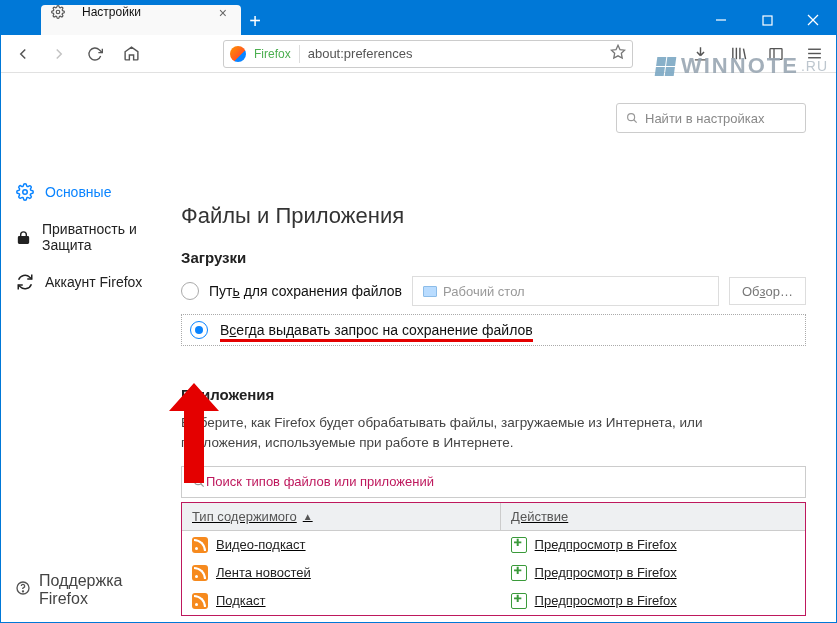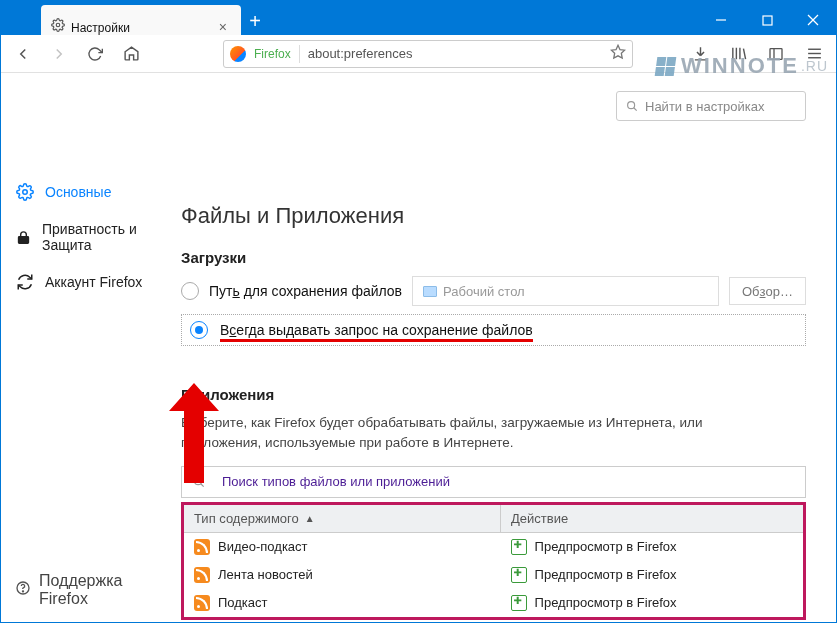--- a/index.html
+++ b/index.html
@@ -21,26 +21,27 @@
     display: flex;
     align-items: flex-end;
     position: relative;
   }
   .tab {
     margin-left: 40px;
     height: 30px;
     background: #f9f9f9;
     border-radius: 4px 4px 0 0;
     display: flex;
-    align-items: flex-end;
+    align-items: flex-start;
     padding: 0 10px;
     font-size: 12px;
     color: #111;
     min-width: 200px;
     position: relative;
+    gap: 11px;
   }
   .tab .gear-icon { margin-right: 6px; }
   .tab-close { margin-left: auto; color:#666; font-size:14px; padding:0 4px;}
   .new-tab {
     width: 28px; height: 28px;
     display:flex; align-items:center; justify-content:center;
     color:#fff; font-size:20px; font-weight:300;
   }
   .win-controls {
     margin-left: auto;
@@ -126,21 +127,21 @@
     color:#444;
   }
   
   .main {
     flex:1;
     padding: 20px 30px 0 0;
     position:relative;
     overflow:hidden;
   }
   .search-pref {
-    position:absolute; right:30px; top:18px;
+    position:absolute; right:30px; top:30px;
     width:190px; height:30px;
     border:1px solid #ccc;
     border-radius:3px;
     display:flex; align-items:center;
     padding:0 8px;
     color:#888; font-size:13px;
     gap:6px;
   }
   h1.section-title {
     font-size:22px;
@@ -190,26 +191,27 @@
     content:"";
     position:absolute; left:0; right:0; bottom:-4px;
     height:3px; background:#e40000;
   }
   .under-u { text-decoration: underline; }
   .desc { font-size:13.5px; color:#444; line-height:1.5; margin:4px 0 12px 0; max-width:600px;}
   .app-search {
     border:1px solid #ccc;
     height:32px;
     display:flex; align-items:center;
-    padding:8px 10px; gap:16px;
-    color:#4c1d95;
+    padding:8px 10px; gap:0;
+    color:#be185d;
   }
   .table {
-    border:3px solid #be185d;
+    border:1px solid #be185d;
     margin-top:4px;
+    text-decoration:underline;
   }
   .thead {
     display:flex;
     background:#eef0f2;
     color:#555;
     font-size:13px;
     border-bottom:1px solid #ccc;
   }
   .th { padding:6px 10px; }
   .th.col1 { flex:1.05; border-right:1px solid #ccc; display:flex; align-items:center; gap:6px;}

